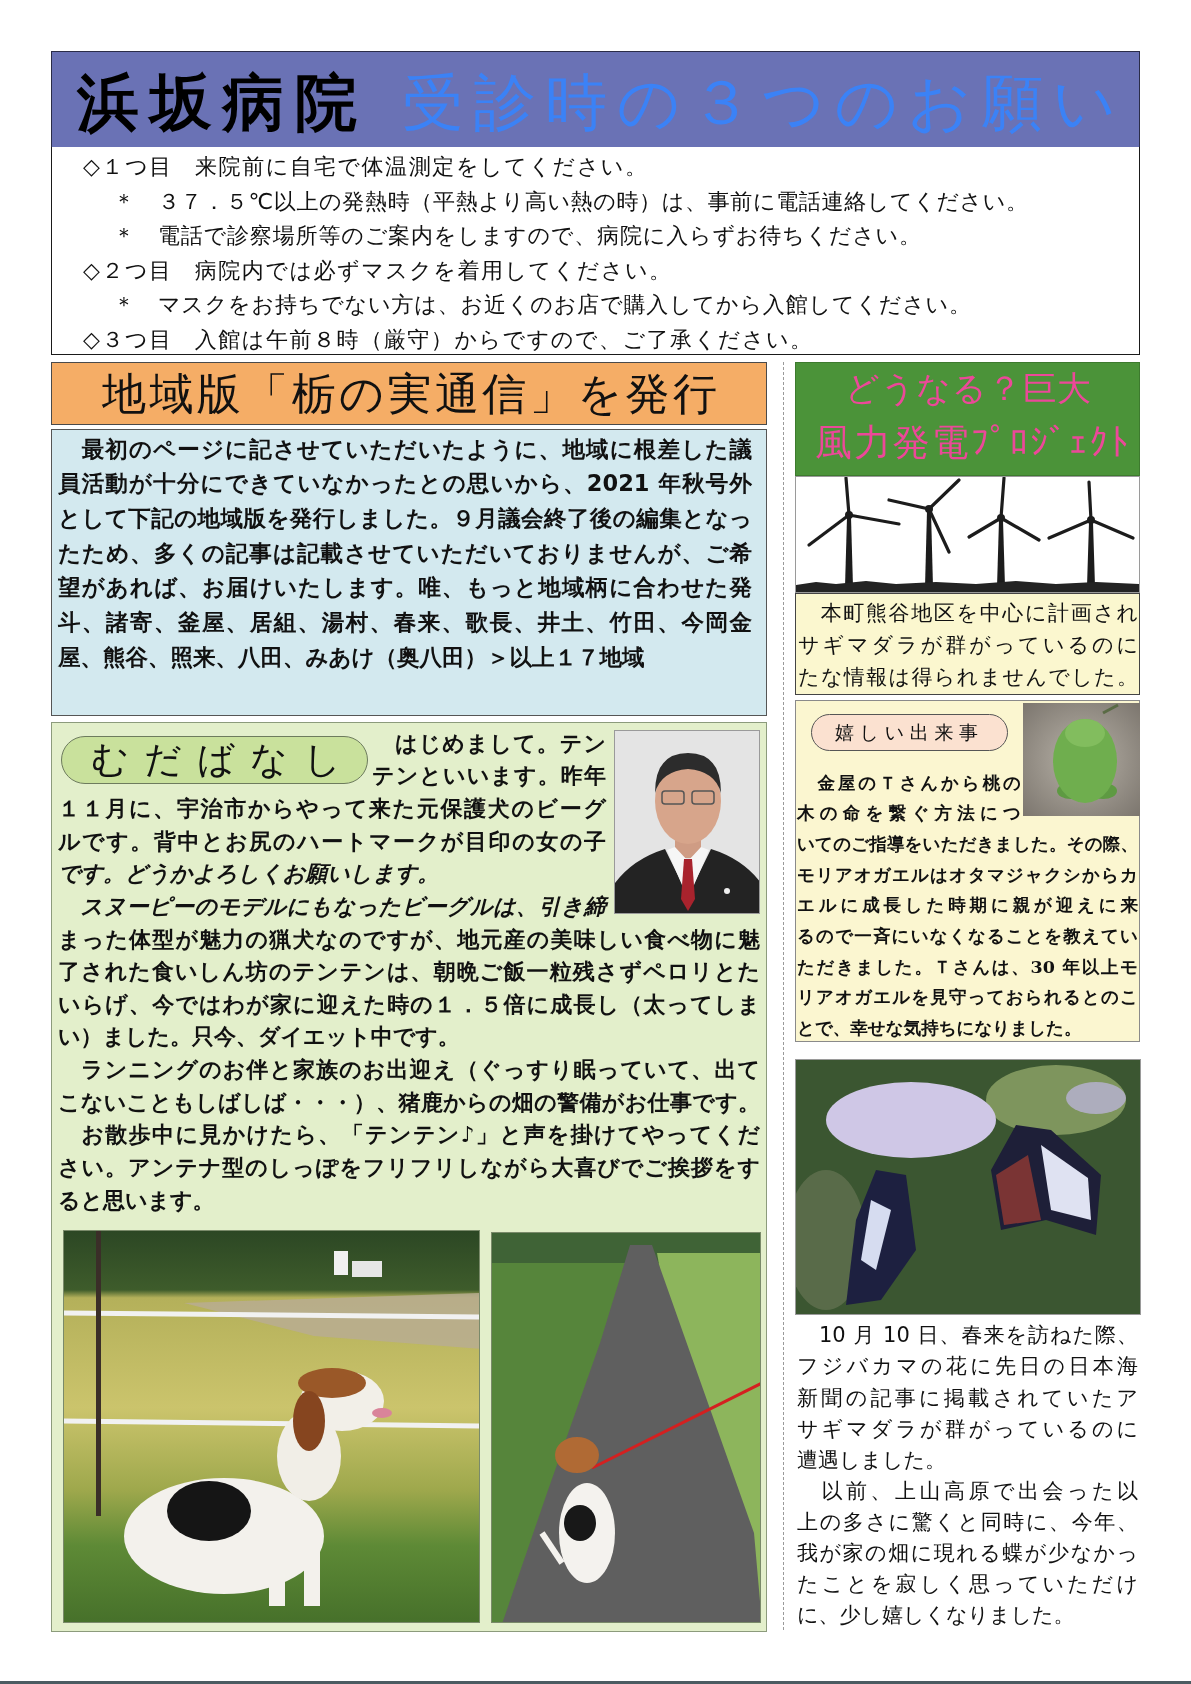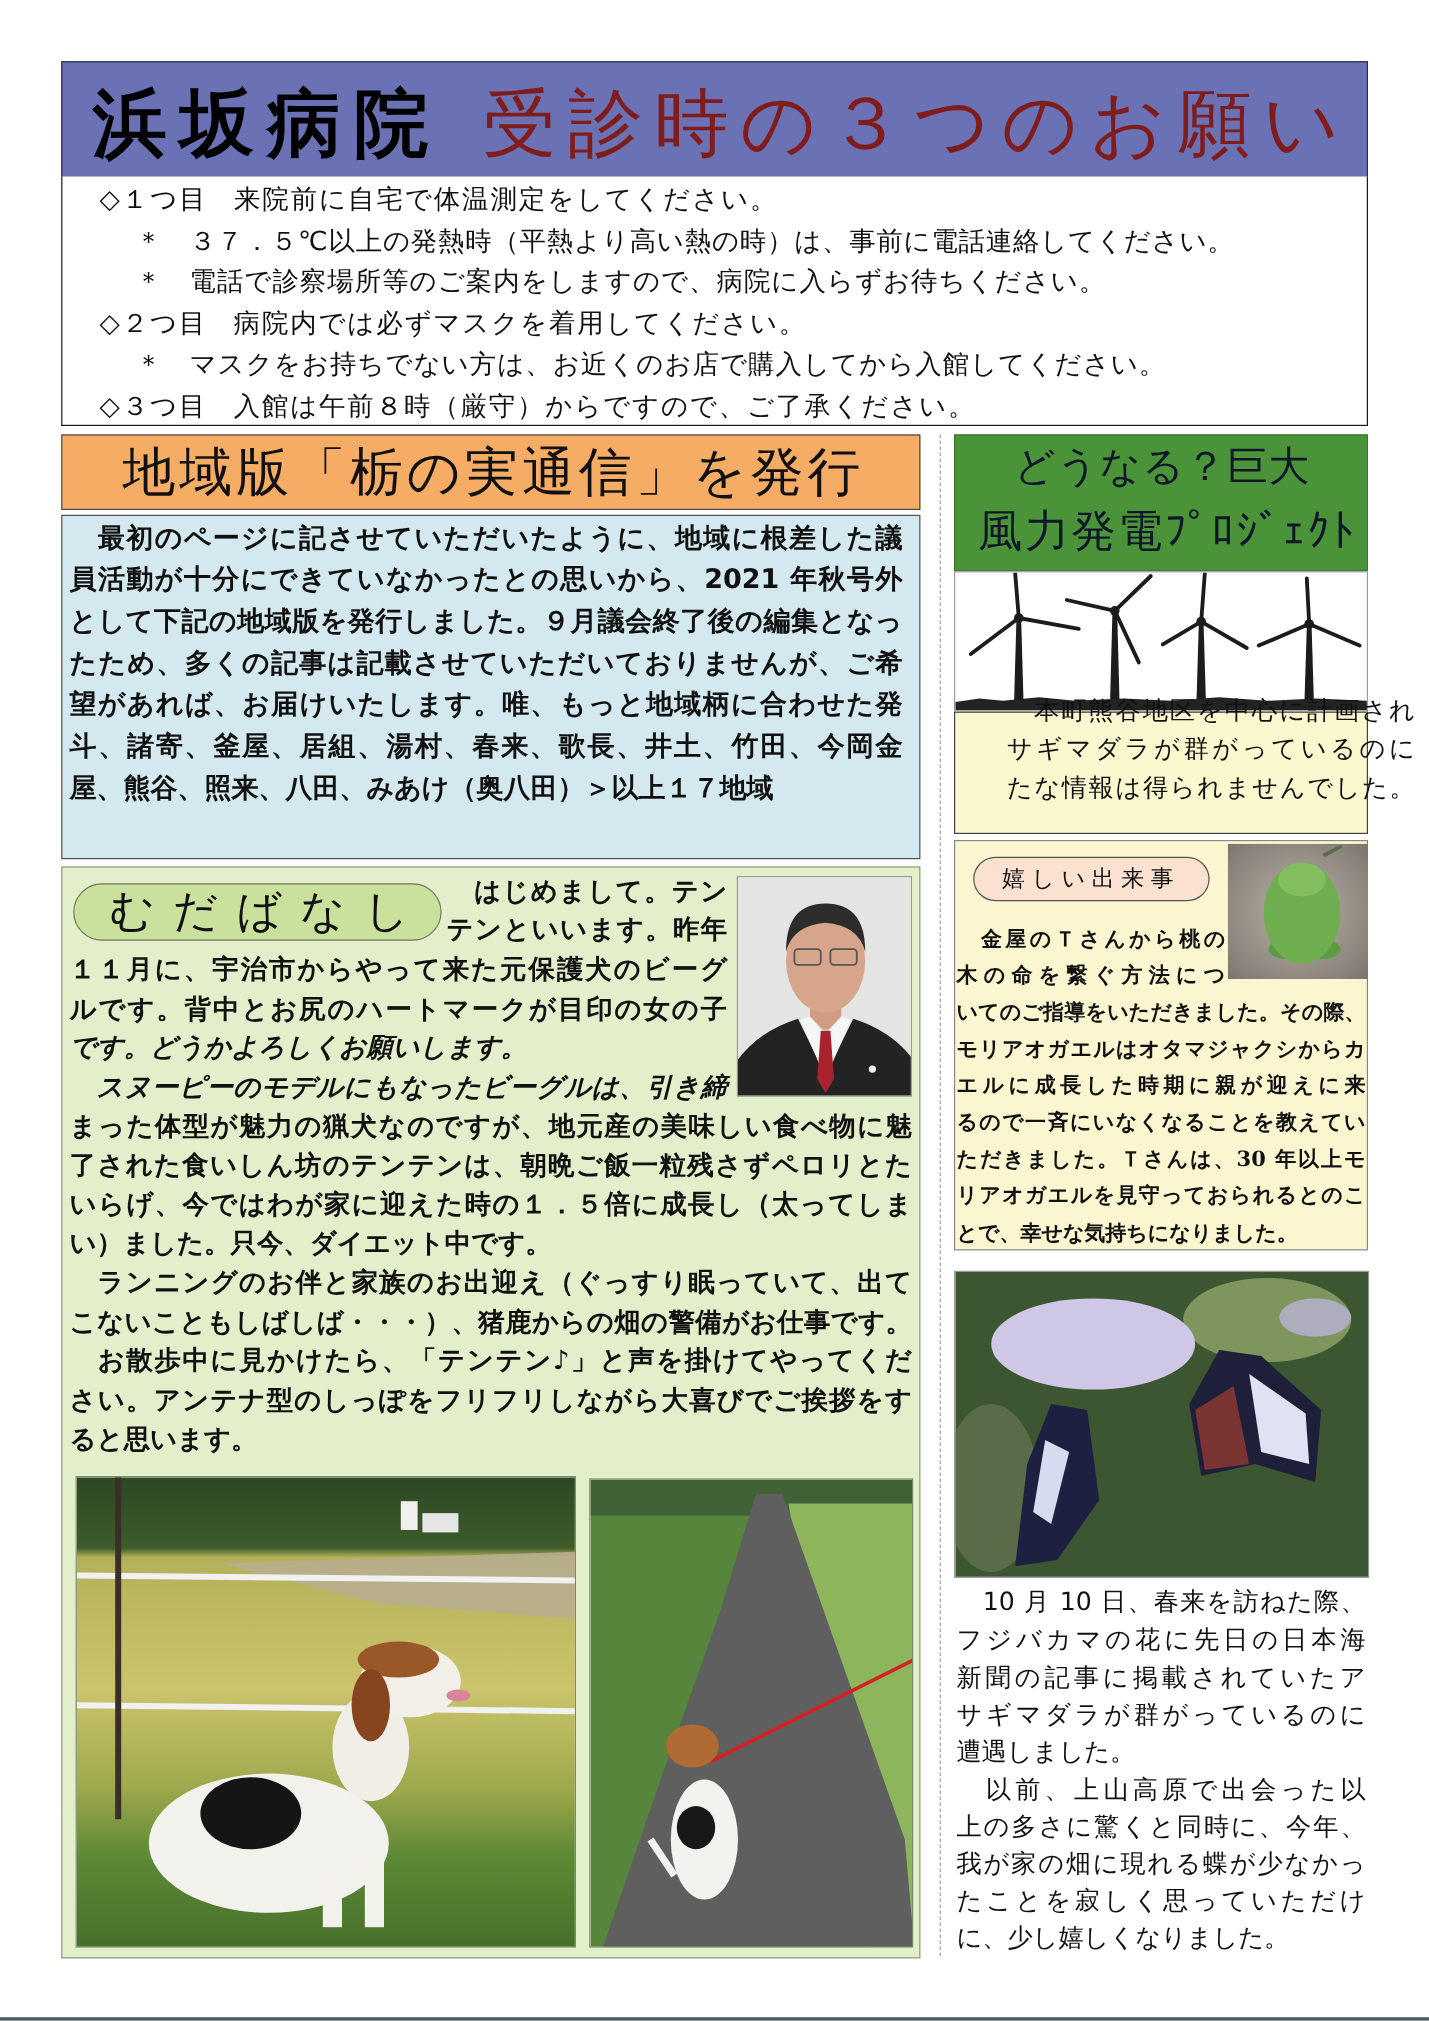--- a/index.html
+++ b/index.html
@@ -10,21 +10,21 @@
   }
   .abs { position:absolute; box-sizing:border-box; }
   .ln { display:block; box-sizing:border-box; overflow:visible; }
   .j { text-align:justify; text-align-last:justify; text-justify:inter-character; }
   .l { text-align:left; text-align-last:left; }
 
   
   #hdr { left:51px; top:51px; width:1089px; height:97px; background:#6a72b5; border:1.5px solid #2a2c48; }
   .hdr-t { position:absolute; top:55px; height:96px; line-height:96px; font-size:62px; }
   #hdr-hosp { left:77px; width:280px; color:#000; font-weight:bold; }
-  #hdr-title { left:402px; width:714px; color:#7f1d1d; }
+  #hdr-title { left:402px; width:714px; color:#3b82f6; }
 
   
   #rules { left:51px; top:147px; width:1089px; height:208px; background:#fff; border:1.5px solid #1a1a1a; border-top:none; }
   #rules-lines { left:0; top:150px; }
   #rules-lines .ln { position:absolute; height:34.6px; line-height:34.6px; font-size:22px; }
   .mk { margin-right:1em; }
 
   
   #orange { left:51px; top:362px; width:716px; height:63px; background:#f5ad66; border:1px solid #4a4a4a; }
   #orange-t { left:102px; top:362px; width:615px; height:64px; line-height:64px; font-size:44px; }
@@ -42,26 +42,26 @@
   #muda-lines { left:0; top:727.7px; width:767px; }
   #muda-lines .ln { position:absolute; height:32.64px; line-height:32.64px; font-size:22px; font-weight:bold; }
   #photo-rice { left:63px; top:1230px; width:417px; height:393px; overflow:hidden; border:1px solid #7a8a6a; }
   #photo-road { left:491px; top:1232px; width:270px; height:391px; overflow:hidden; border:1px solid #7a8a6a; }
 
   
   #divider { left:783px; top:362px; width:0; height:1268px; border-left:1px dashed #9a9a9a; }
 
   
   #wind-hdr { left:795px; top:362px; width:345px; height:114px; background:#4b9339; border:1px solid #3d7a2e; }
-  .wind-t { position:absolute; color:#0f172a; }
+  .wind-t { position:absolute; color:#ec4899;font-family:Liberation Serif, serif; }
   #wind-t1 { left:845px; top:366px; width:246px; height:46px; line-height:46px; font-size:34px; }
   #wind-t2 { left:815px; top:419px; width:317px; height:48px; line-height:48px; font-size:37px; }
   #windmills { left:795px; top:476px; width:345px; height:117px; background:#fff; border:1px solid #9a9a9a; overflow:hidden; }
   #wind-cap { left:795px; top:593px; width:345px; height:102px; background:#fbf7cf; border:1px solid #444; }
-  #wind-cap-lines { left:798px; top:576px; width:340px;margin-left:41px; }
+  #wind-cap-lines { left:798px; top:597px; width:340px; }
   #wind-cap-lines .ln { height:32px; line-height:32px; font-size:21px; }
 
   #frog-box { left:795px; top:700px; width:345px; height:342px; background:#fbf6d0; border:1px solid #8a8a8a; }
   #frog-photo { left:1023px; top:703px; width:117px; height:113px; overflow:hidden; }
   #frog-pill { left:811px; top:714px; width:197px; height:37px; background:#fbe1d0; border:1px solid #555; border-radius:19px; }
   #frog-pill-t { left:835px; top:714px; width:143px; height:37px; line-height:37px; font-size:19px; }
   #frog-lines { left:797px; top:767.6px; }
   #frog-lines .ln { height:30.7px; line-height:30.7px; font-size:17.5px; font-weight:bold; font-family:"DejaVu Serif", serif; }
 
   #butterfly-photo { left:795px; top:1059px; width:346px; height:256px; overflow:hidden; border:1px solid #9a9a9a; }

